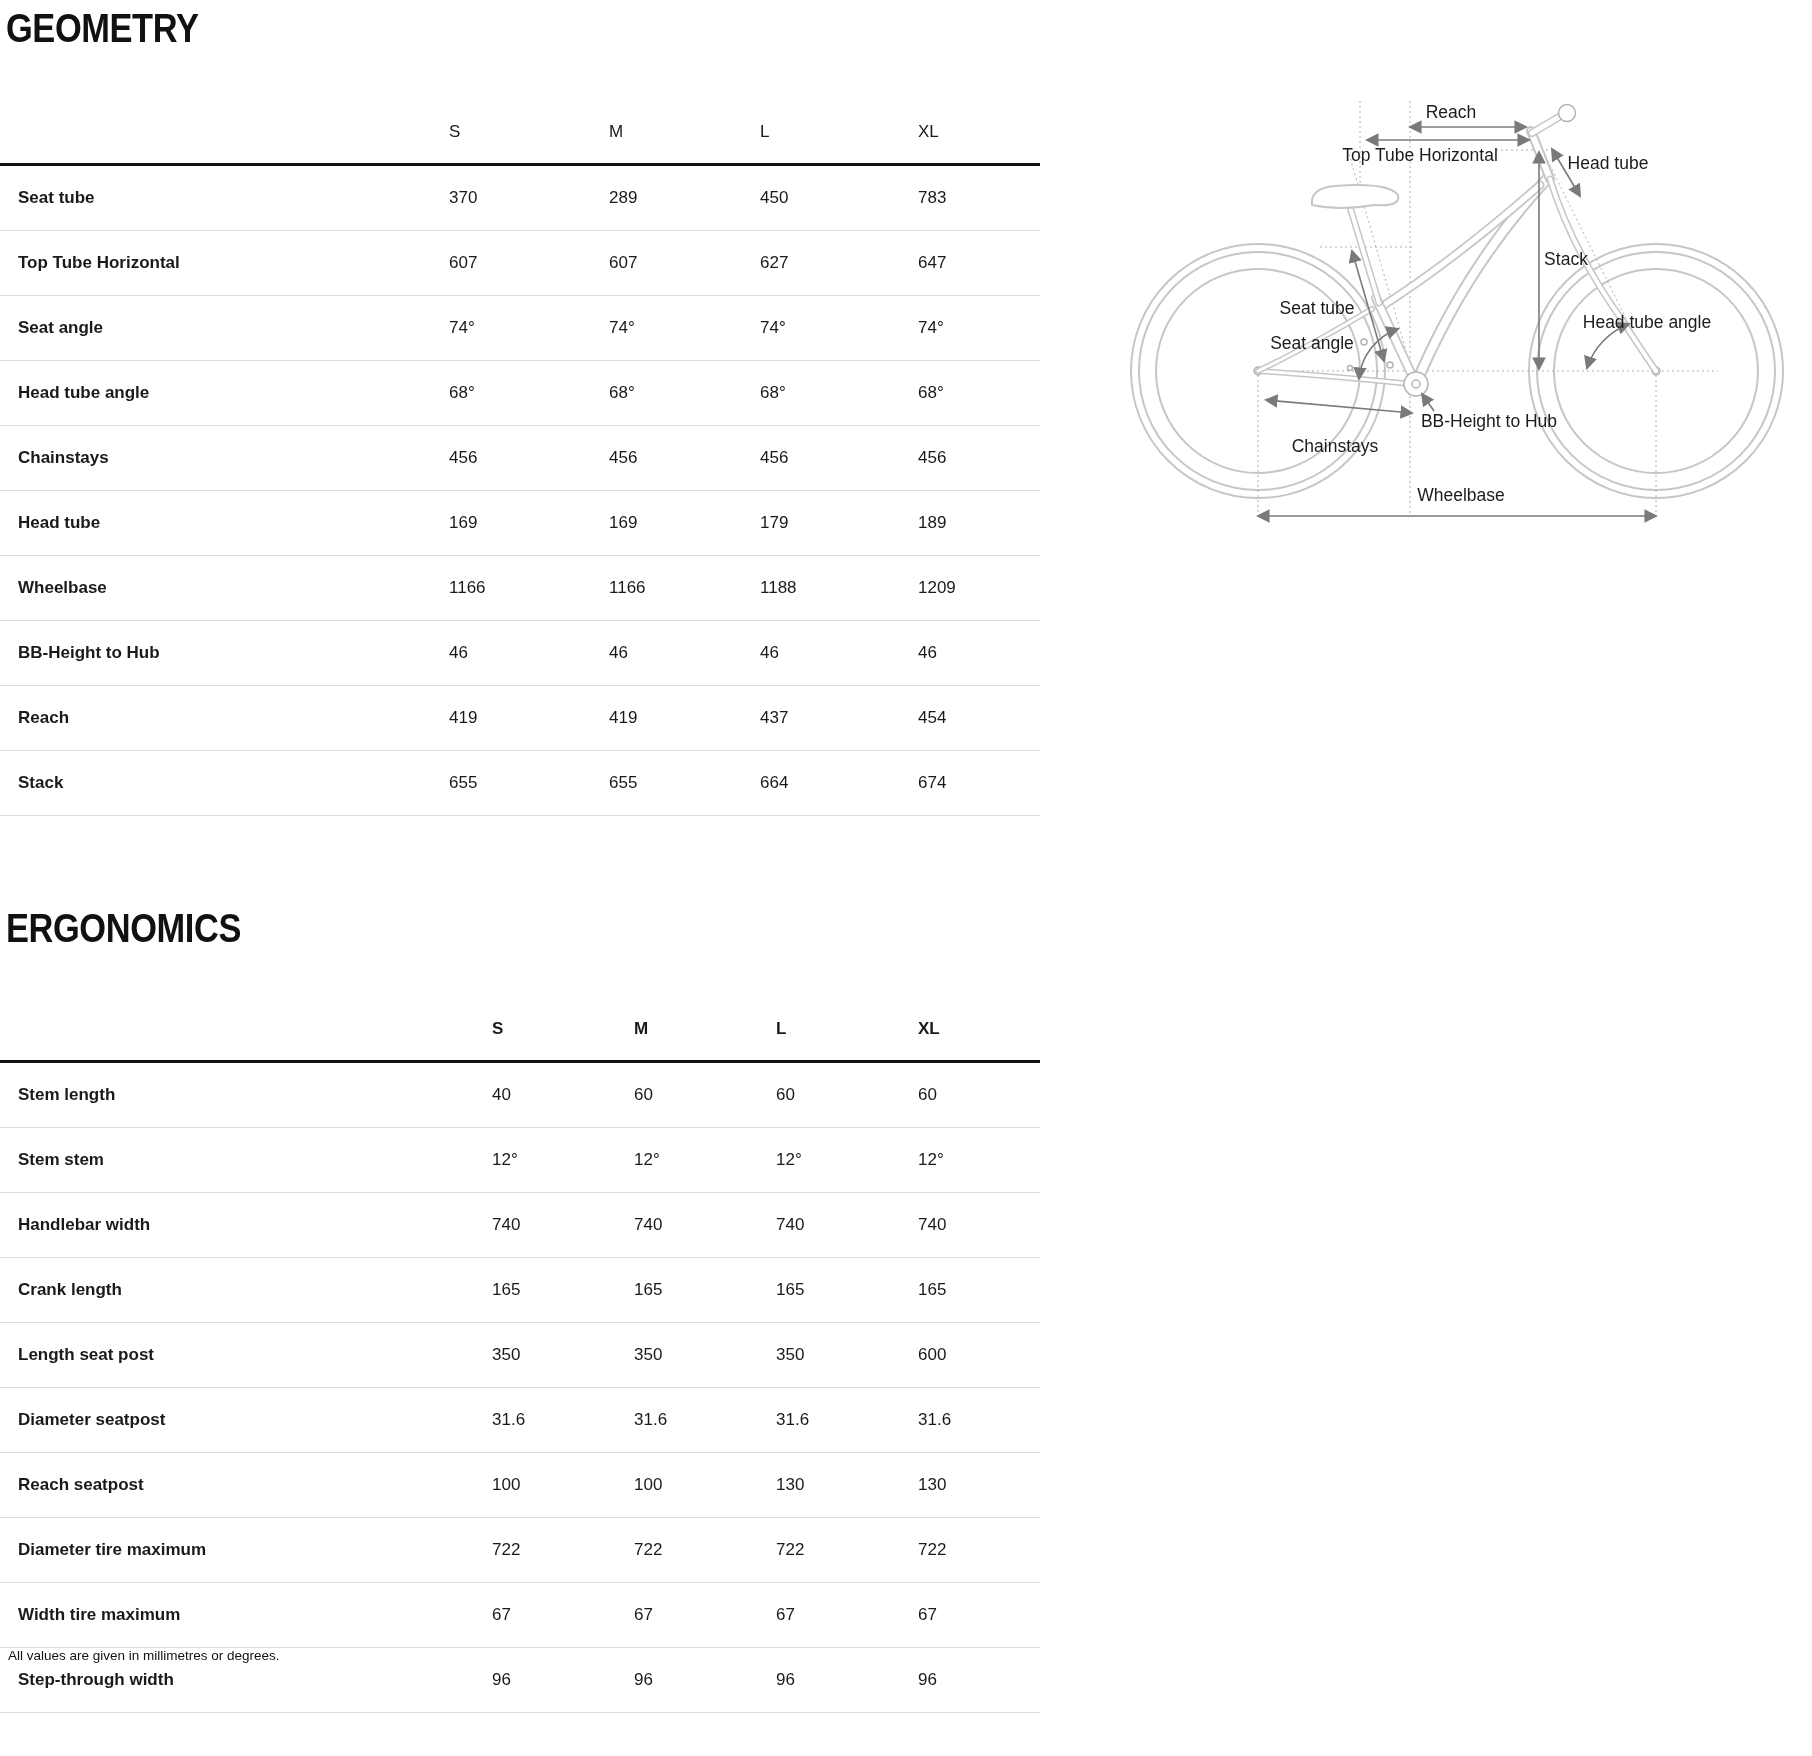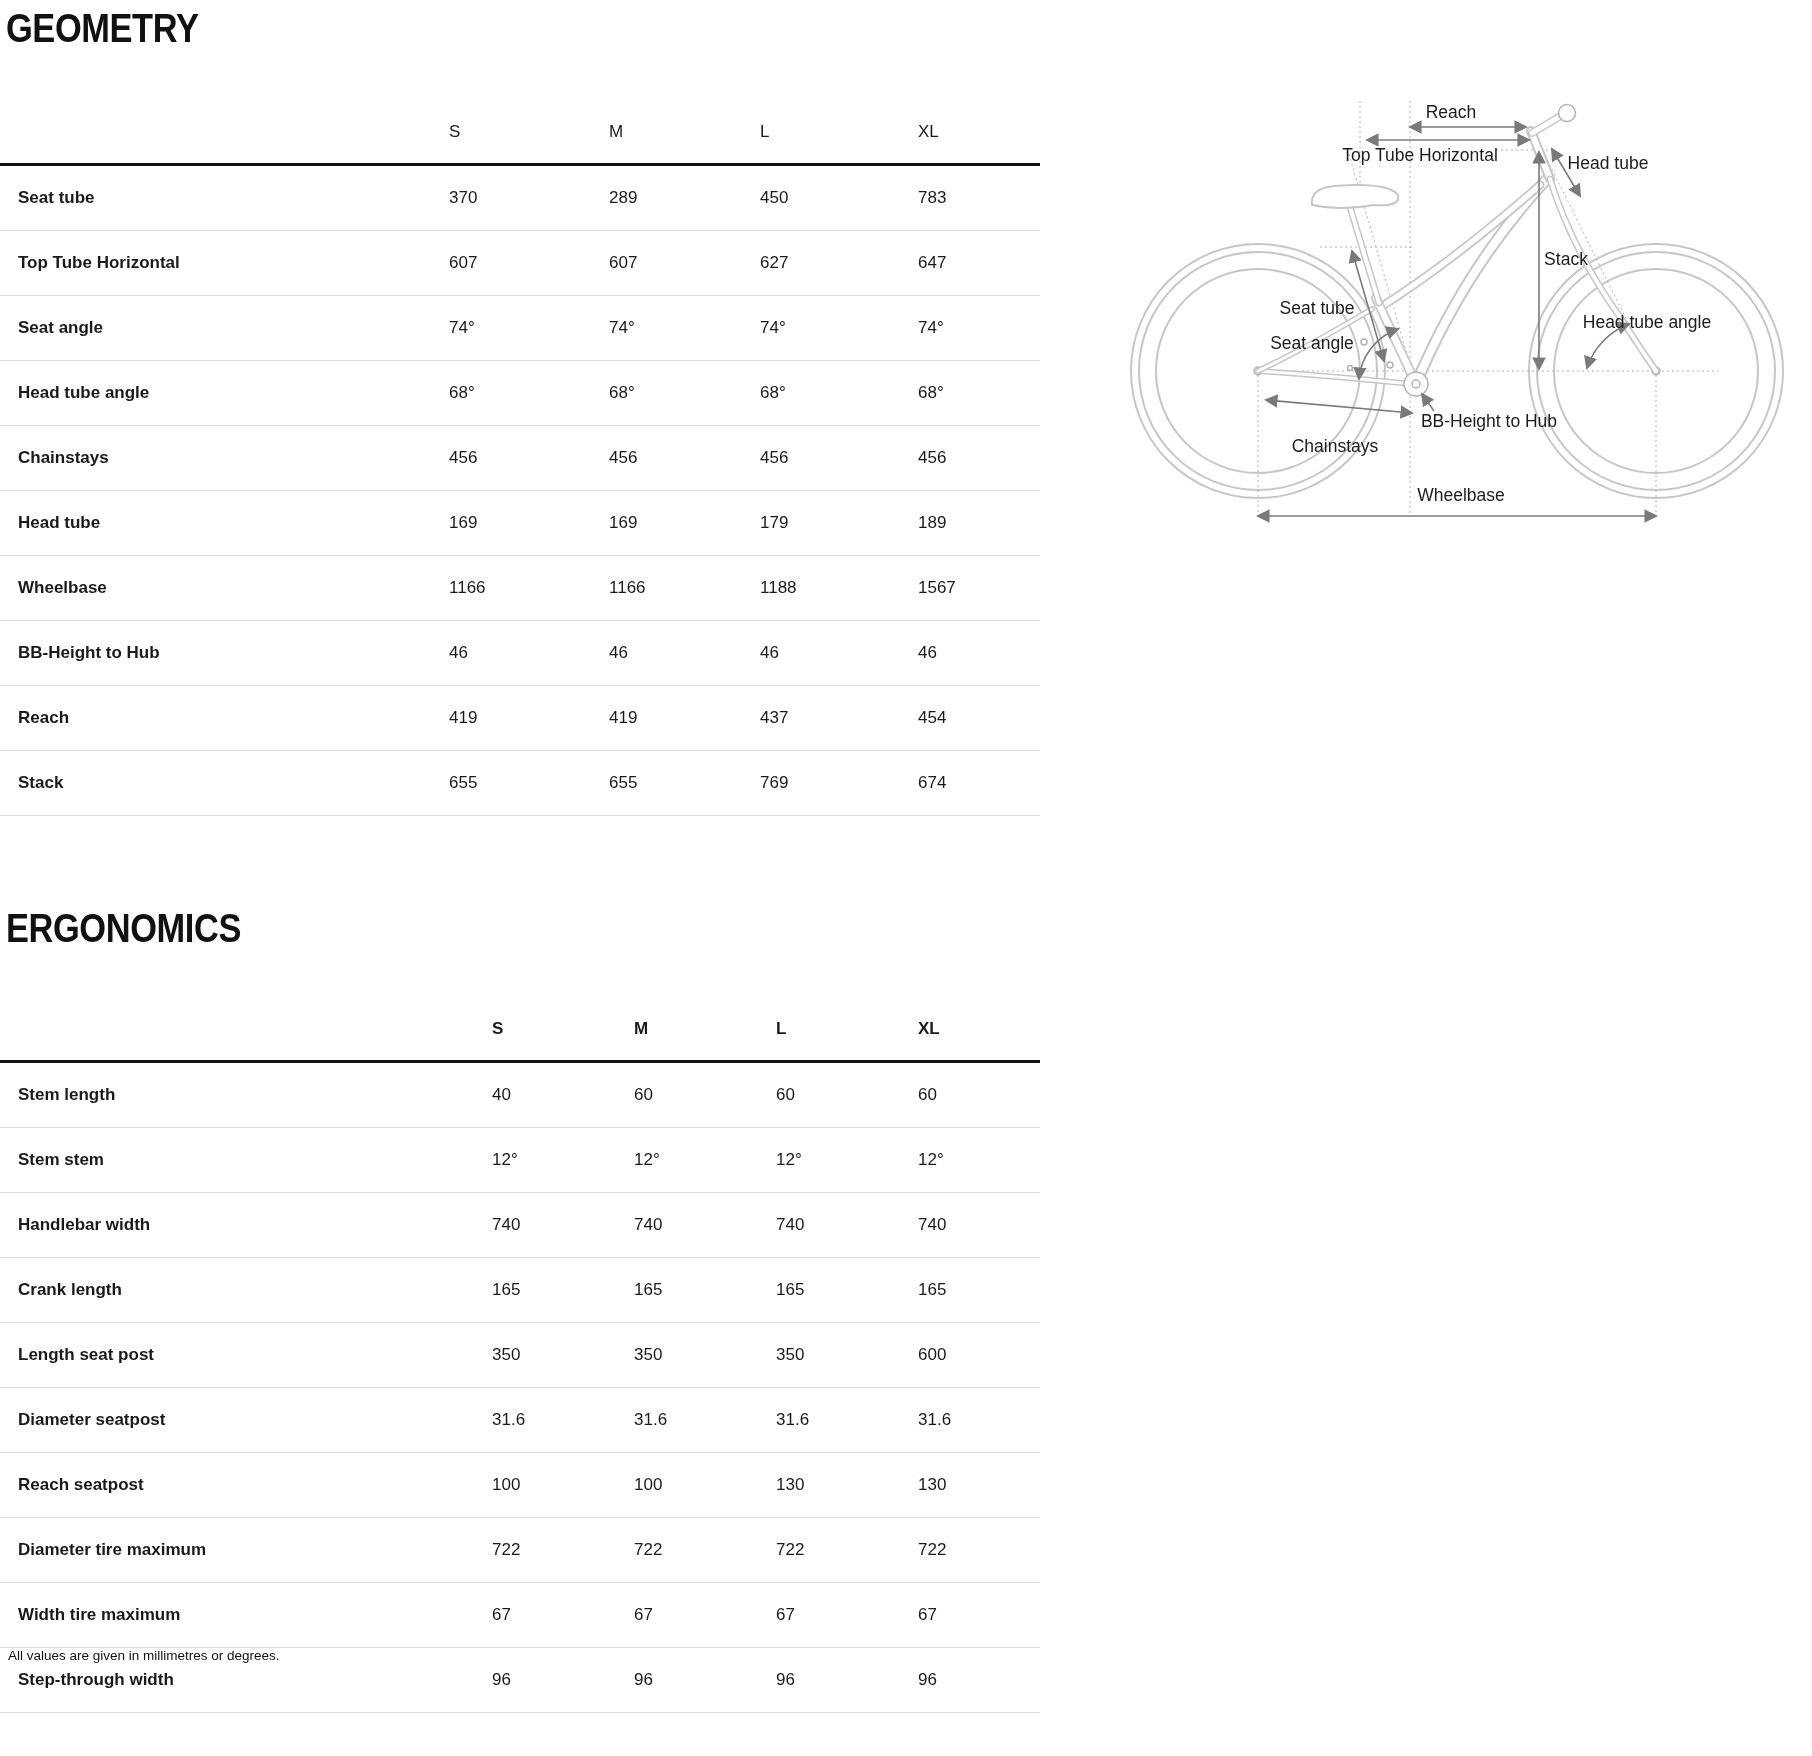--- a/index.html
+++ b/index.html
@@ -82,41 +82,41 @@
         <span class="cell c1">169</span>
         <span class="cell c2">169</span>
         <span class="cell c3">179</span>
         <span class="cell c4">189</span>
       </div>
       <div class="row">
         <span class="cell label">Wheelbase</span>
         <span class="cell c1">1166</span>
         <span class="cell c2">1166</span>
         <span class="cell c3">1188</span>
-        <span class="cell c4">1567</span>
+        <span class="cell c4">1209</span>
       </div>
       <div class="row">
         <span class="cell label">BB-Height to Hub</span>
         <span class="cell c1">46</span>
         <span class="cell c2">46</span>
         <span class="cell c3">46</span>
         <span class="cell c4">46</span>
       </div>
       <div class="row">
         <span class="cell label">Reach</span>
         <span class="cell c1">419</span>
         <span class="cell c2">419</span>
         <span class="cell c3">437</span>
         <span class="cell c4">454</span>
       </div>
       <div class="row">
         <span class="cell label">Stack</span>
         <span class="cell c1">655</span>
         <span class="cell c2">655</span>
-        <span class="cell c3">769</span>
+        <span class="cell c3">664</span>
         <span class="cell c4">674</span>
       </div>
     </div>
 
   <div class="diagram">
     <svg width="852" height="475" viewBox="0 0 852 475">
       <defs>
         <marker id="ah" viewBox="0 0 10 10" refX="8.5" refY="5" markerWidth="8.5" markerHeight="8.5" orient="auto-start-reverse">
             <path d="M0,0 L10,5 L0,10 z" fill="#7a7a7a"></path>
           </marker>

